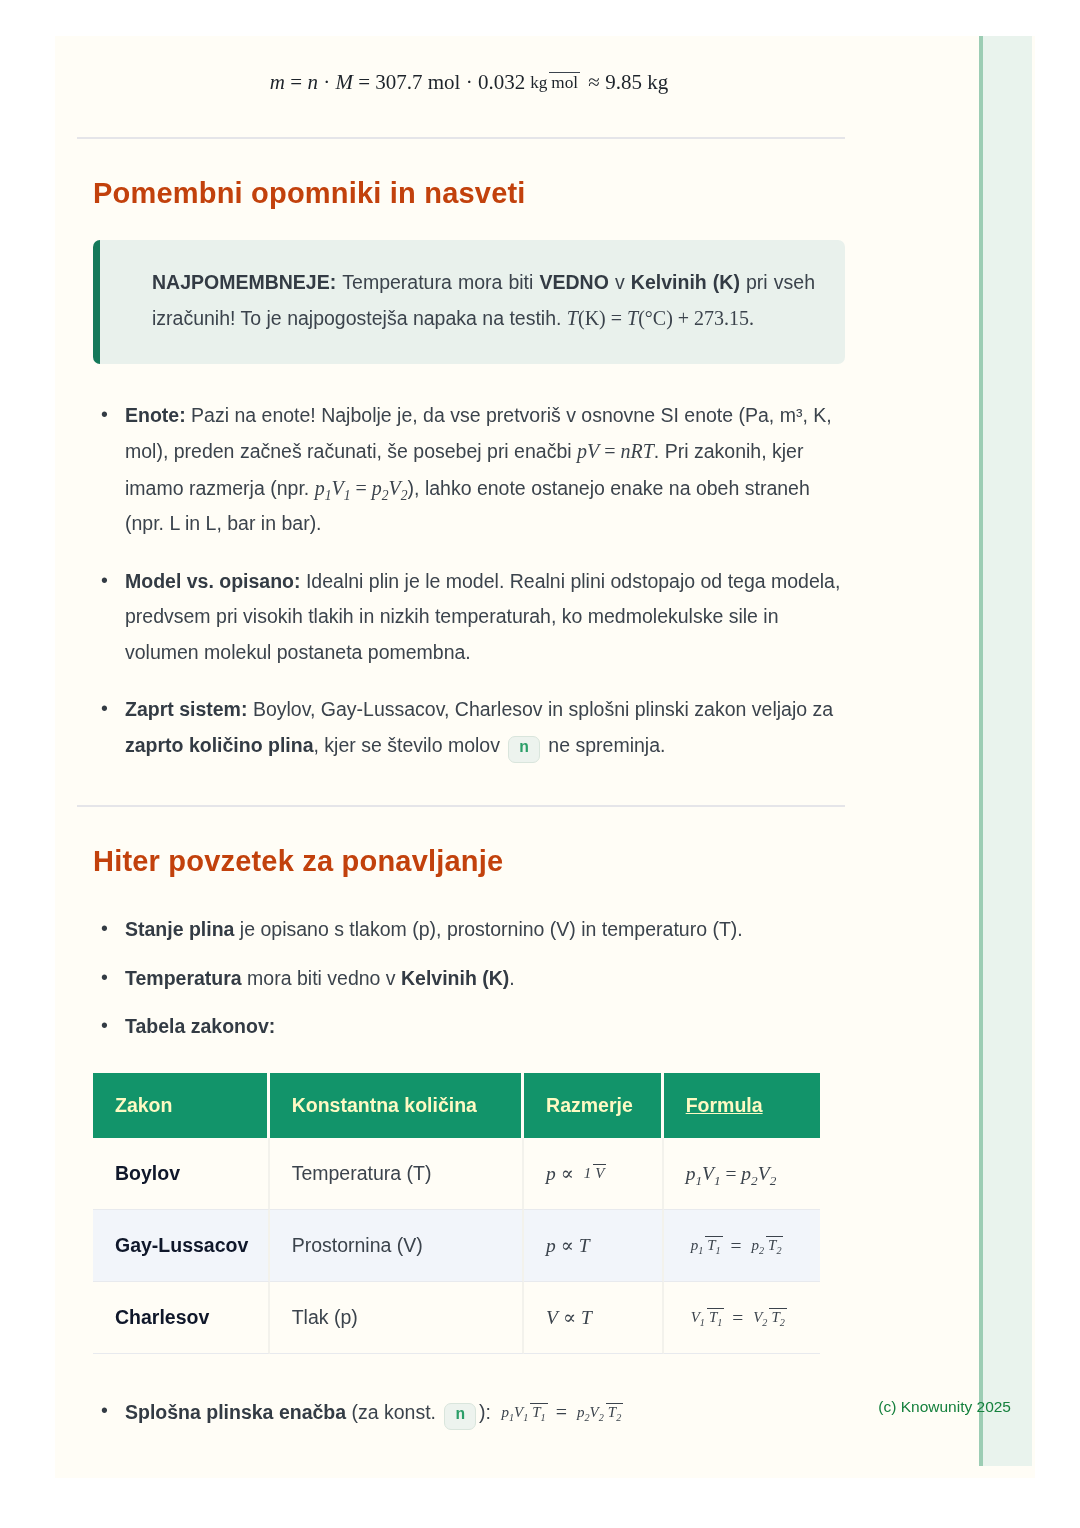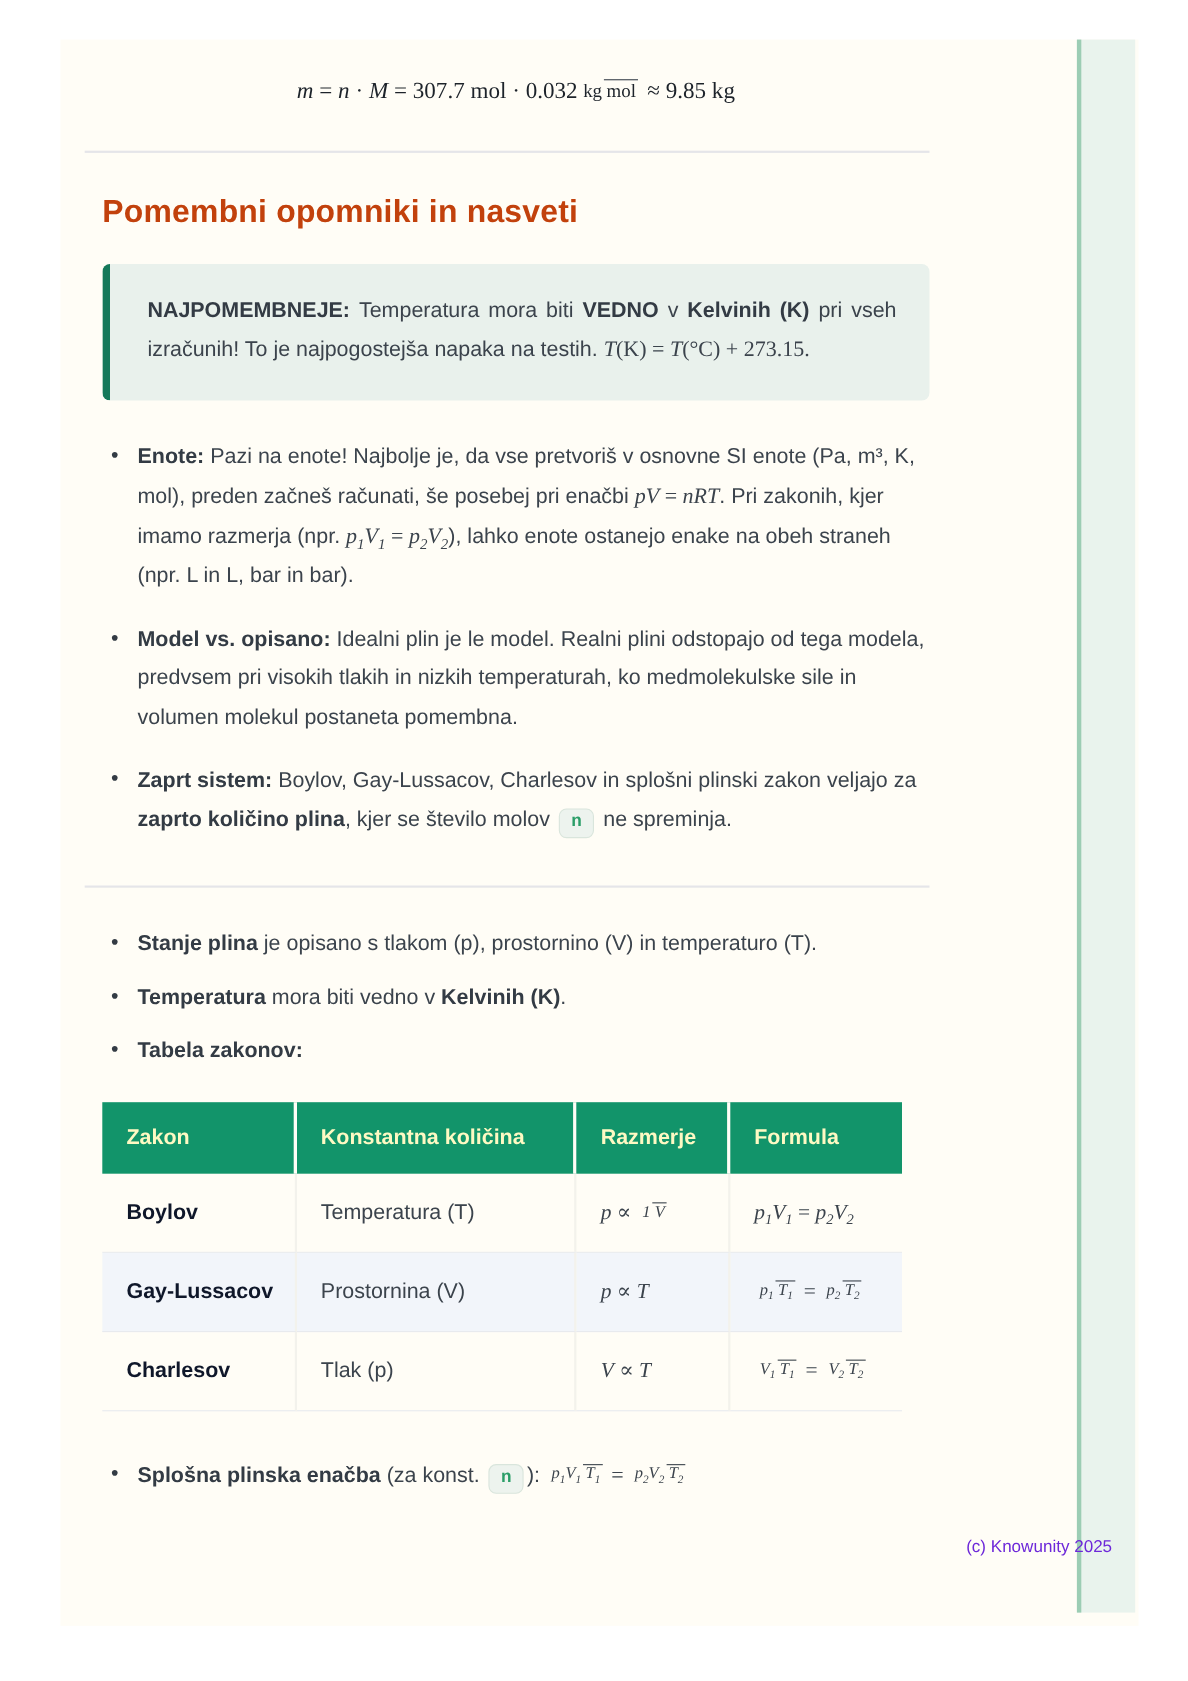--- a/index.html
+++ b/index.html
@@ -62,21 +62,21 @@
     font-size: 29px; font-weight: 700;
     color: #c2410c;
     margin: 38px 0 0; letter-spacing: 0.2px;
   }
 
   .callout {
     margin-top: 30px;
     background: #e9f1ec;
     border-left: 7px solid #15795a;
     border-radius: 7px;
-    padding: 24px 30px 26px 34px;
+    padding: 24px 30px 26px 52px;
   }
   .callout p {
     margin: 0; font-size: 19.5px; line-height: 1.87;
     text-align: justify;
   }
 
   ul.bullets { list-style: none; margin: 34px 0 0; padding: 0; }
   ul.bullets li {
     position: relative; padding-left: 32px;
     margin-bottom: 22px;
@@ -100,37 +100,37 @@
   table.laws-table {
     border-collapse: separate; border-spacing: 0;
     width: 727px; margin-top: 28px;
   }
   .laws-table thead th {
     background: #12946a; color: #fef9c3;
     font-size: 19.5px; font-weight: 700; text-align: left;
     padding: 21px 10px 21px 22px;
     border-right: 3px solid #fffdf6;
   }
-  .laws-table thead th:last-child { border-right: none; }
+  .laws-table thead th:last-child { border-right: none; text-decoration: underline; }
   .laws-table tbody td {
     padding: 22px 10px 22px 22px;
     border-bottom: 1px solid #e8eaee;
     border-right: 2px solid #f3f2ec;
     font-size: 19.5px; vertical-align: middle;
     height: 72px;
   }
   .laws-table tbody td:last-child { border-right: none; }
   .laws-table tbody tr:nth-child(2) { background: #f2f5fa; }
   .laws-table tbody td:first-child .seg-b { color: #0f172a; }
 
   ul.bullets.final { margin-top: 40px; }
 
   .footer {
     position: absolute; right: 24px; bottom: 62px;
-    font-size: 15.5px; color: #6d28d9; z-index: 2;
+    font-size: 15.5px; color: #15803d; z-index: 2;
   }
 </style>
 </head>
 <body>
 
 <div class="card">
   <div class="side-strip"></div>
 
   <div class="content">
 
@@ -146,20 +146,21 @@
     </div>
 
     <ul class="bullets">
         <li><span class="marker">•</span><span><span class="seg-b">Enote: </span><span>Pazi na enote! Najbolje je, da vse pretvoriš v osnovne SI enote (Pa, m³, K, mol), preden začneš računati, še posebej pri enačbi </span><span class="seg-m">pV</span><span class="seg-r"> = </span><span class="seg-m">nRT</span><span>. Pri zakonih, kjer imamo razmerja (npr. </span><span class="seg-m">p<sub>1</sub>V<sub>1</sub></span><span class="seg-r"> = </span><span class="seg-m">p<sub>2</sub>V<sub>2</sub></span><span>), lahko enote ostanejo enake na obeh straneh (npr. L in L, bar in bar).</span></span></li>
         <li><span class="marker">•</span><span><span class="seg-b">Model vs. opisano: </span><span>Idealni plin je le model. Realni plini odstopajo od tega modela, predvsem pri visokih tlakih in nizkih temperaturah, ko medmolekulske sile in volumen molekul postaneta pomembna.</span></span></li>
         <li><span class="marker">•</span><span><span class="seg-b">Zaprt sistem: </span><span>Boylov, Gay-Lussacov, Charlesov in splošni plinski zakon veljajo za </span><span class="seg-b">zaprto količino plina</span><span>, kjer se število molov </span><span class="badge">n</span><span> ne spreminja.</span></span></li>
       </ul>
 
     <hr class="divider">
 
+    <h2>Hiter povzetek za ponavljanje</h2>
 
     <ul class="bullets tight">
         <li><span class="marker">•</span><span><span class="seg-b">Stanje plina</span><span> je opisano s tlakom (p), prostornino (V) in temperaturo (T).</span></span></li>
         <li><span class="marker">•</span><span><span class="seg-b">Temperatura</span><span> mora biti vedno v </span><span class="seg-b">Kelvinih (K)</span><span>.</span></span></li>
         <li><span class="marker">•</span><span><span class="seg-b">Tabela zakonov:</span></span></li>
       </ul>
 
     <table class="laws-table">
       <colgroup>
         <col style="width:24.3%">

